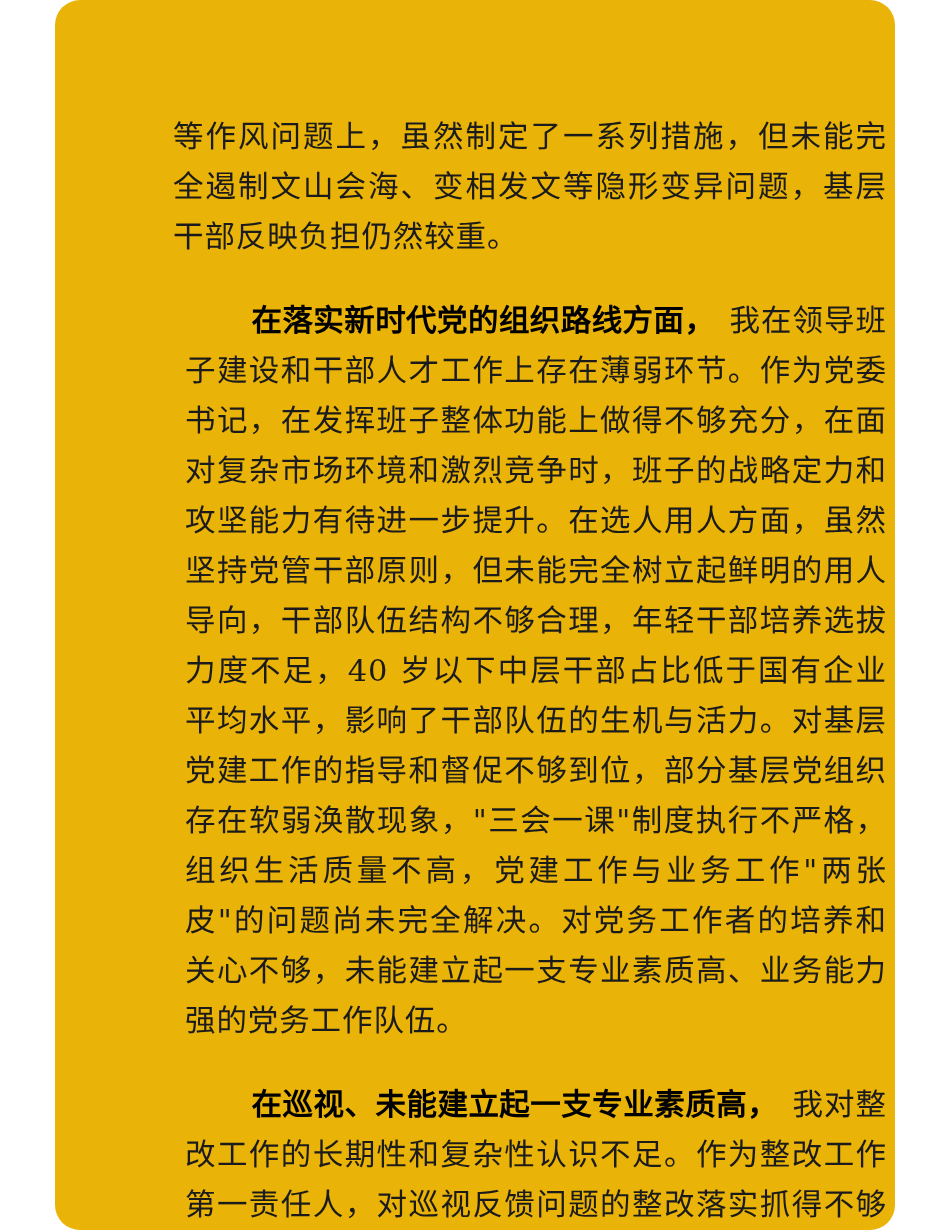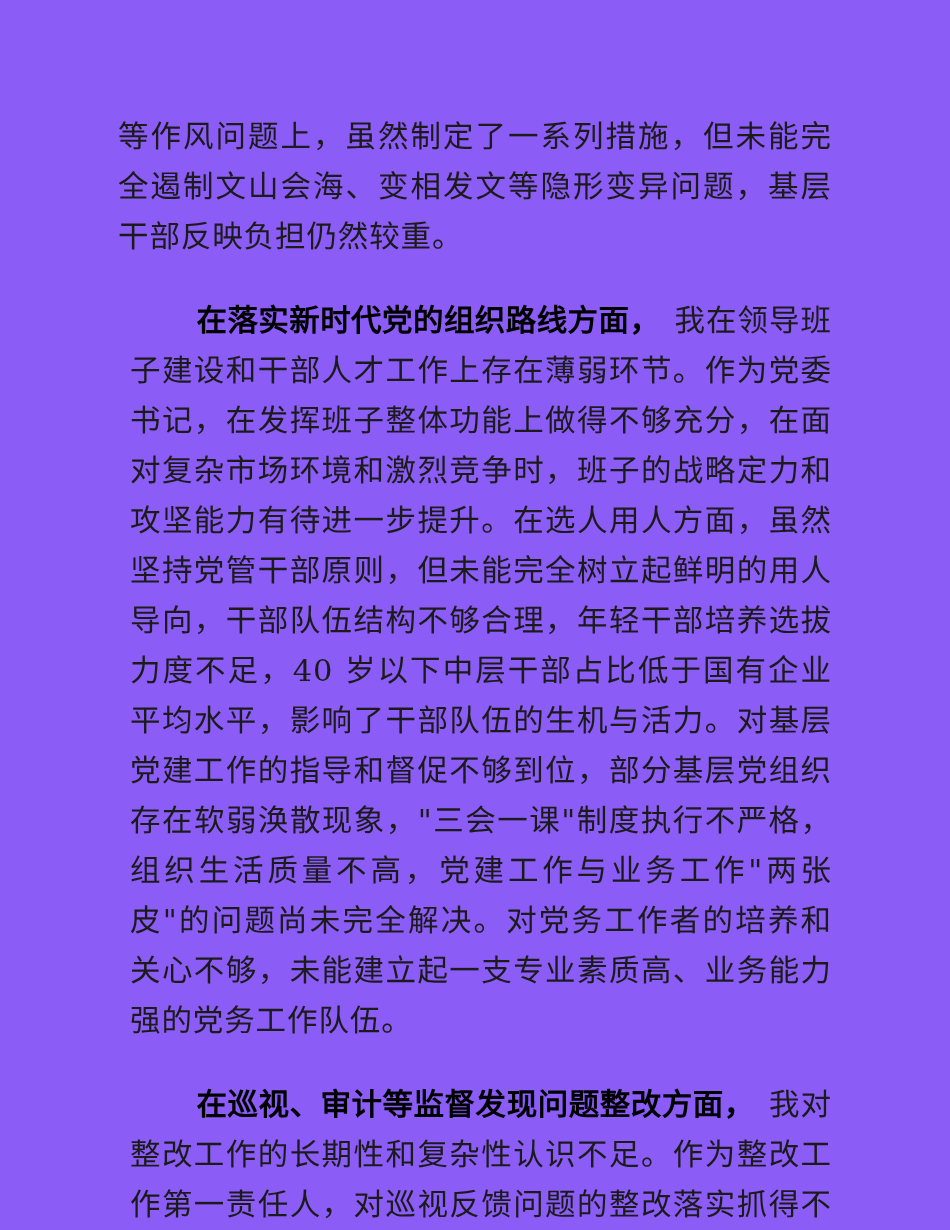--- a/index.html
+++ b/index.html
@@ -8,26 +8,27 @@
     padding: 0;
     background: #ffffff;
   }
 
   body {
     font-family: "DejaVu Serif", "Liberation Serif", serif;
   }
 
   #page {
     position: relative;
-    width: 950px;
+    width: 840px;
     height: 1230px;
     margin: 0 auto;
-    background: #8b5cf6;
+    background: #eab308;
     overflow: hidden;
     box-sizing: border-box;
+    border-radius: 25px;
   }
 
   #text-column {
     position: absolute;
     left: 118px;
     top: 112px;
     width: 714px;
   }
 
   .para {
@@ -73,16 +74,16 @@
 </head>
 <body>
 
 <div id="page">
   <div id="text-column">
 
     <p class="para continuation"><span>等作风问题上，虽然制定了一系列措施，但未能完全遏制文山会海、变相发文等隐形变异问题，基层干部反映负担仍然较重。</span></p>
 
     <p class="para indented"><span class="lead">在落实新时代党的组织路线方面，</span><span class="lead-gap"></span><span>我在领导班子建设和干部人才工作上存在薄弱环节。作为党委书记，在发挥班子整体功能上做得不够充分，在面对复杂市场环境和激烈竞争时，班子的战略定力和攻坚能力有待进一步提升。在选人用人方面，虽然坚持党管干部原则，但未能完全树立起鲜明的用人导向，干部队伍结构不够合理，年轻干部培养选拔力度不足，40 岁以下中层干部占比低于国有企业平均水平，影响了干部队伍的生机与活力。对基层党建工作的指导和督促不够到位，部分基层党组织存在软弱涣散现象，"三会一课"制度执行不严格，组织生活质量不高，党建工作与业务工作"两张皮"的问题尚未完全解决。对党务工作者的培养和关心不够，未能建立起一支专业素质高、业务能力强的党务工作队伍。</span></p>
 
-    <p class="para indented"><span class="lead">在巡视、审计等监督发现问题整改方面，</span><span class="lead-gap"></span><span>我对整改工作的长期性和复杂性认识不足。作为整改工作第一责任人，对巡视反馈问题的整改落实抓得不够紧，存在"过关"心态，认为部署了就等于落实了。未能建立健全整改长效机制，上轮巡视反馈的部分问题出现反弹回潮，如工程项目招投标不规范问题，</span></p>
+    <p class="para indented"><span class="lead">在巡视、未能建立起一支专业素质高，</span><span class="lead-gap"></span><span>我对整改工作的长期性和复杂性认识不足。作为整改工作第一责任人，对巡视反馈问题的整改落实抓得不够紧，存在"过关"心态，认为部署了就等于落实了。未能建立健全整改长效机制，上轮巡视反馈的部分问题出现反弹回潮，如工程项目招投标不规范问题，</span></p>
 
   </div>
 </div>
 
 </body></html>

